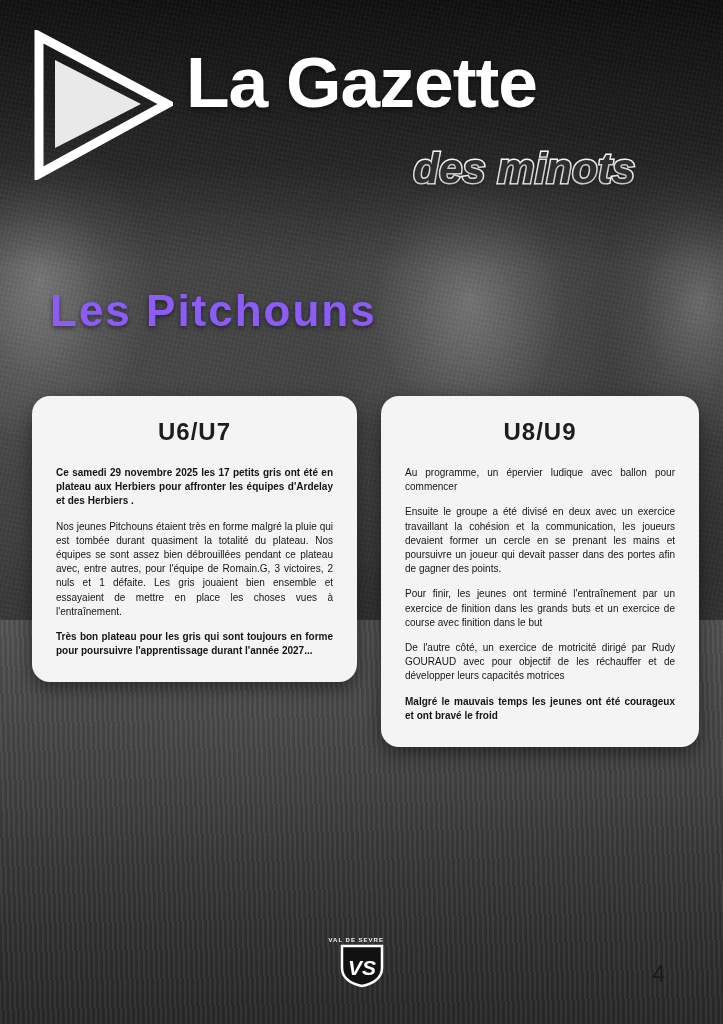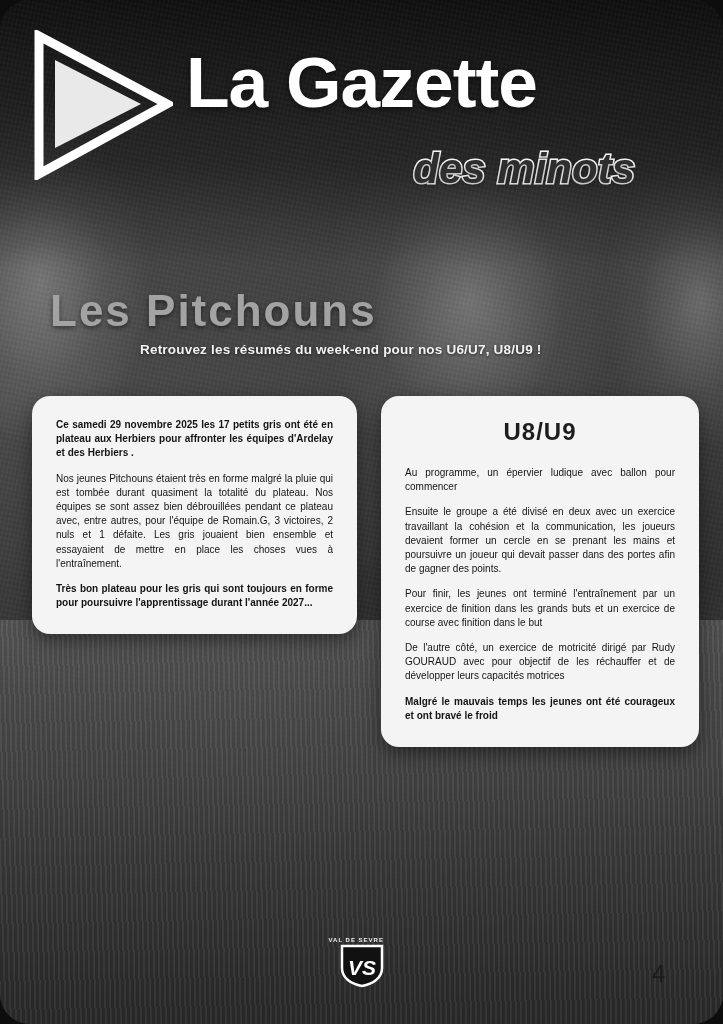--- a/index.html
+++ b/index.html
@@ -10,21 +10,20 @@
     background: #0d0d0d;
     font-family: "Liberation Sans", sans-serif;
   }
 
   .page {
     position: relative;
     width: 723px;
     height: 1024px;
     overflow: hidden;
     background: #1c1c1c;
-    border-radius: 30px;
   }
 
   
   .bg {
     position: absolute;
     inset: 0;
     background:
       
       linear-gradient(180deg, rgba(10,10,10,0.88) 0%, rgba(20,20,20,0.70) 16%, rgba(35,35,35,0.35) 26%, rgba(30,30,30,0.15) 40%, rgba(20,20,20,0.30) 72%, rgba(10,10,10,0.70) 100%),
       
@@ -102,21 +101,21 @@
     text-shadow: 0 2px 5px rgba(0,0,0,0.4);
   }
 
   
   .section-title {
     position: absolute;
     left: 50px;
     top: 286px;
     font-size: 44px;
     font-weight: 700;
-    color: #a3a3a3;
+    color: #8b5cf6;
     letter-spacing: 2px;
     text-shadow: 0 2px 5px rgba(0,0,0,0.5);
   }
   .section-sub {
     position: absolute;
     left: 140px;
     top: 342px;
     font-size: 13.5px;
     font-weight: 700;
     color: #f2f2f2;
@@ -197,23 +196,23 @@
       <svg viewBox="0 0 140 150" width="140" height="150" aria-hidden="true">
         <polygon points="6,6 134,74 6,144" fill="none" stroke="#ffffff" stroke-width="9"></polygon>
         <polygon points="22,30 108,74 22,118" fill="#e9e9e9"></polygon>
       </svg>
     </div>
     <div class="title-main">La Gazette</div>
     <div class="title-sub">des minots</div>
   </div>
 
   <div class="section-title">Les  Pitchouns</div>
-  <div class="section-sub">Retrouvez les résumés du week-end pour nos U6/U7, U8/U9 !</div>
 
   <div class="card card-left">
+    <div class="card-title">U6/U7</div>
     <p class="bold">Ce samedi 29 novembre 2025 les 17  petits gris ont été en plateau aux Herbiers pour affronter les équipes d'Ardelay et des Herbiers .</p>
     <p>Nos jeunes Pitchouns étaient très en forme malgré la pluie qui est tombée durant quasiment la totalité  du plateau. Nos équipes se sont assez bien débrouillées pendant ce plateau avec, entre autres, pour l'équipe de Romain.G, 3 victoires, 2 nuls et 1 défaite. Les gris jouaient bien ensemble et essayaient de mettre  en place les choses vues à l'entraînement.</p>
     <p class="bold">Très bon plateau pour les gris qui sont toujours en forme pour poursuivre l'apprentissage durant l'année 2027...</p>
   </div>
 
   <div class="card card-right">
     <div class="card-title">U8/U9</div>
     <p>Au programme, un épervier ludique avec ballon pour commencer</p>
     <p>Ensuite le groupe a été divisé en deux avec un exercice travaillant la cohésion et la communication, les joueurs devaient former un cercle en se prenant les mains et poursuivre un joueur qui devait passer dans des portes afin de gagner des points.</p>
     <p>Pour finir, les jeunes ont terminé l'entraînement par un exercice de finition dans les grands buts et un exercice de course avec finition dans le but</p>

